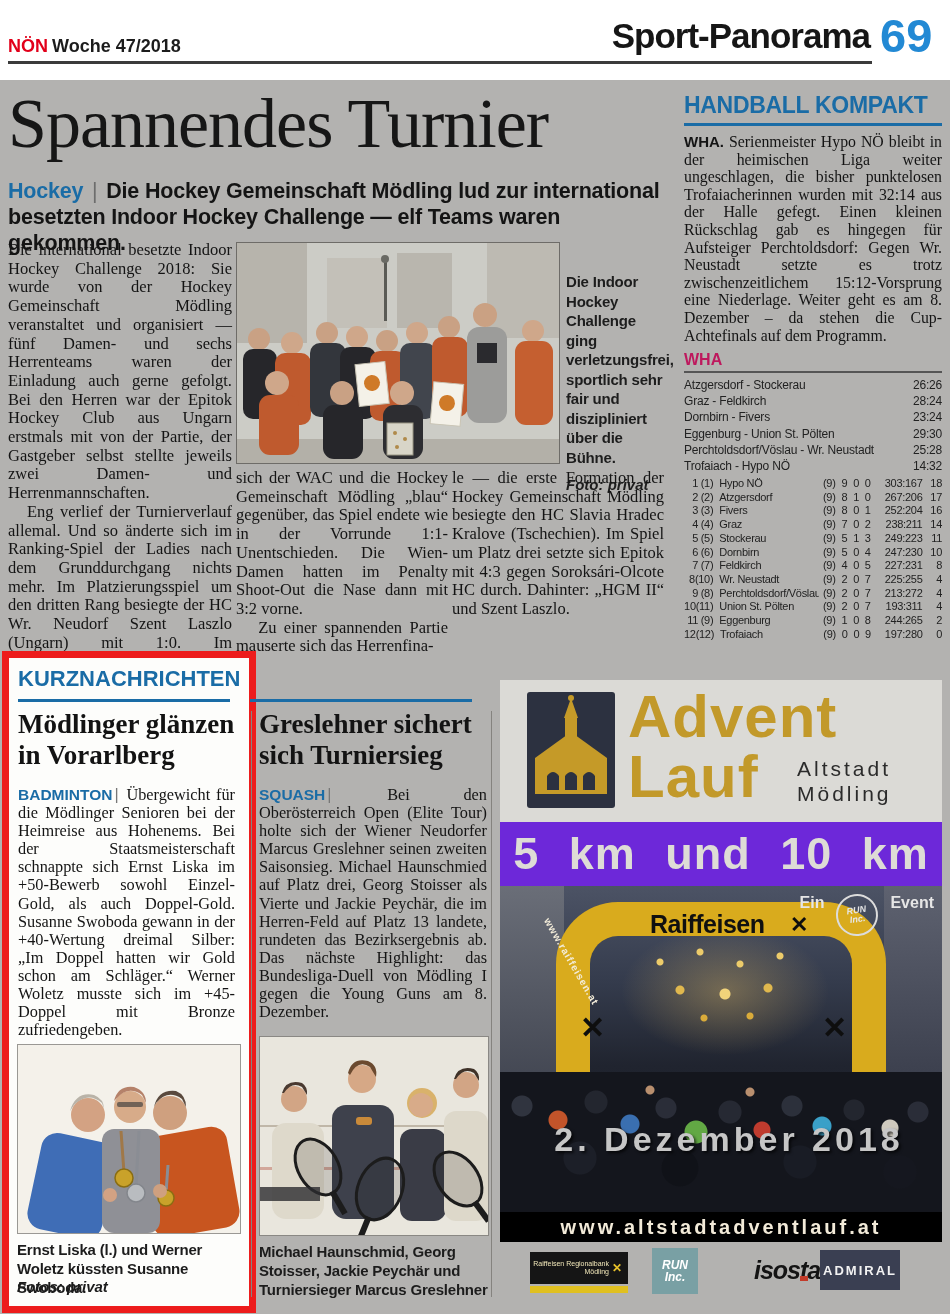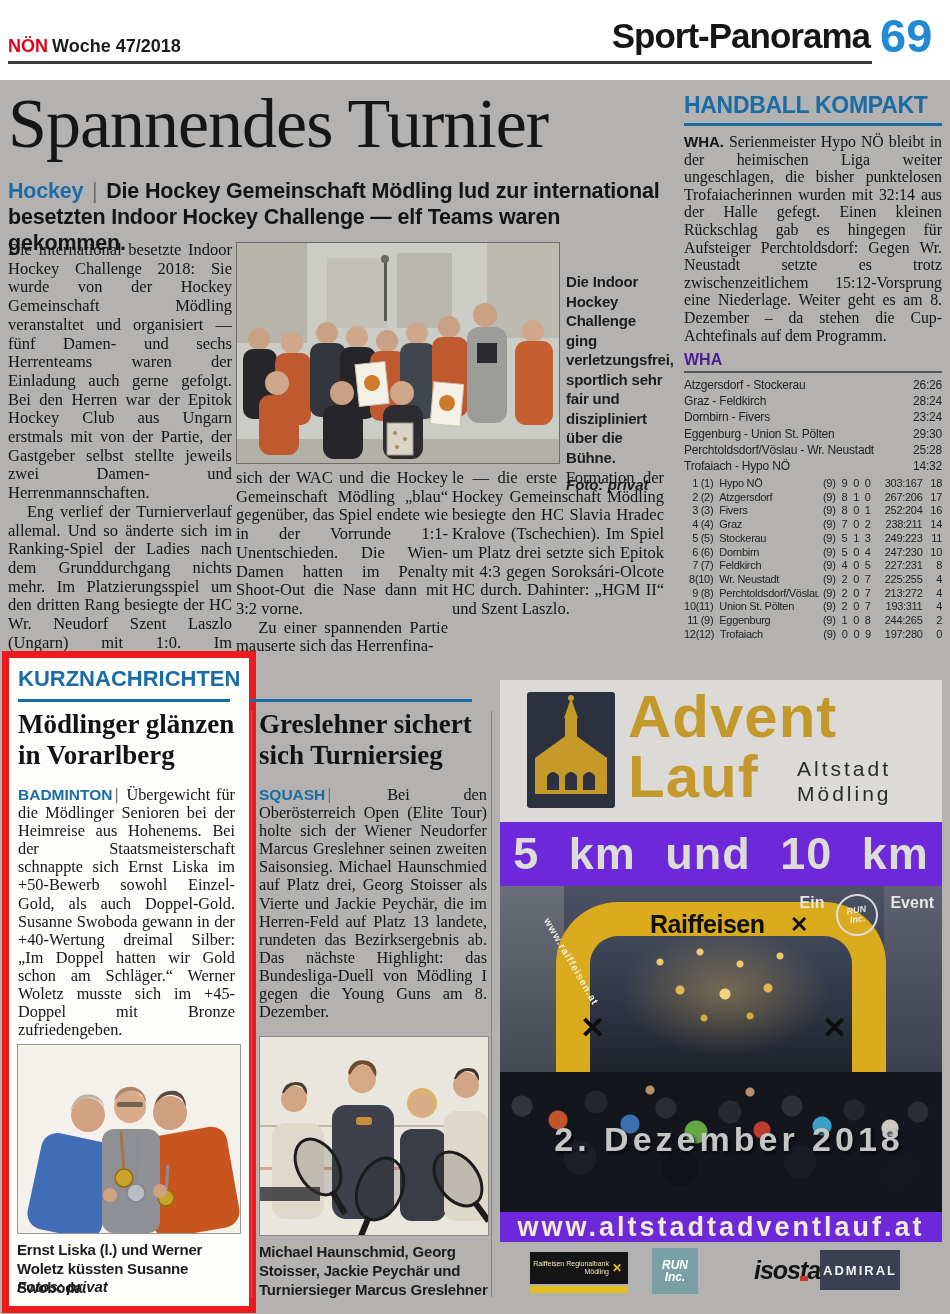--- a/index.html
+++ b/index.html
@@ -30,21 +30,21 @@
   .hockey-photo{left:236px;top:242px;width:322px;height:220px;border:1px solid #6e6c68;background:#ccccc6;}
   .pcaption{left:566px;top:272px;width:102px;font-size:15px;font-weight:600;line-height:19.5px;
             letter-spacing:-0.2px;color:#1d1d1d;}
   .pcredit{left:566px;top:476px;width:102px;font-size:15px;font-weight:600;font-style:italic;color:#1d1d1d;}
   
   .hb-title{left:684px;top:92px;font-size:23px;font-weight:bold;letter-spacing:-0.3px;color:#1a6ca6;}
   .hb-rule{left:684px;top:123px;width:258px;height:3px;background:#1a6ca6;}
   .hb-text{left:684px;top:133px;width:258px;font-family:"Liberation Serif",serif;font-size:15.8px;
            line-height:17.6px;text-align:justify;color:#141414;}
   .hb-text .lead{font-family:"Liberation Sans",sans-serif;font-weight:bold;font-size:15px;}
-  .res-title{left:684px;top:351px;font-size:16px;font-weight:bold;color:#4c1d95;}
+  .res-title{left:684px;top:351px;font-size:16px;font-weight:bold;color:#be185d;}
   .res-rule{left:684px;top:371px;width:258px;height:2px;background:#555;}
   .res-list{left:684px;top:377px;width:258px;}
   .res-row{display:flex;justify-content:space-between;font-size:12px;line-height:16.2px;
            letter-spacing:-0.2px;color:#222;}
   .standings{left:684px;top:477px;width:258px;}
   .st-row{display:flex;font-size:11px;line-height:13.7px;letter-spacing:-0.3px;color:#222;}
   .st-rank{width:30px;text-align:right;}
   .st-team{width:102px;padding-left:6px;white-space:nowrap;overflow:hidden;}
   .st-g{width:17px;text-align:right;}
   .st-n{width:12px;text-align:right;}
@@ -132,22 +132,22 @@
       radial-gradient(circle at 150px 18px,#b98f6e 4px,transparent 5px),
       radial-gradient(circle at 250px 20px,#b98f6e 4px,transparent 5px),
       radial-gradient(circle at 80px 86px,#1c1f28 16px,transparent 17px),
       radial-gradient(circle at 180px 96px,#101218 18px,transparent 19px),
       radial-gradient(circle at 300px 90px,#191c25 16px,transparent 17px),
       radial-gradient(circle at 400px 100px,#15171f 16px,transparent 17px);}
   .ad-date1{position:absolute;left:8px;top:234px;width:442px;text-align:center;font-size:34px;font-weight:bold;
             color:#c6c6c6;letter-spacing:4px;text-shadow:2px 2px 3px rgba(0,0,0,0.7);}
   .ad-date2{position:absolute;left:0;top:276px;width:442px;text-align:center;font-size:32px;font-weight:bold;
             color:#c6c6c6;letter-spacing:4px;text-shadow:2px 2px 3px rgba(0,0,0,0.7);}
-  .ad-url{left:500px;top:1212px;width:442px;height:30px;background:#6d28d9;text-align:center;
-          line-height:30px;font-size:27px;font-weight:bold;letter-spacing:3px;color:#f2ead8;}
+  .ad-url{left:500px;top:1212px;width:442px;height:30px;background:#000000;text-align:center;
+          line-height:30px;font-size:20px;font-weight:bold;letter-spacing:3px;color:#f2ead8;}
   
   .sp-raiff{left:530px;top:1252px;width:98px;height:32px;background:#151515;display:flex;align-items:center;}
   .sp-raiff .txt{flex:1;font-size:7px;line-height:8px;color:#f0e6b8;text-align:right;padding-right:3px;}
   .sp-raiff .x{width:16px;font-size:12px;font-weight:bold;color:#e8c22a;}
   .sp-raiff-bar{left:530px;top:1286px;width:98px;height:7px;background:#e0c020;}
   .sp-run{left:652px;top:1248px;width:46px;height:46px;background:#79a0a4;color:#fff;display:flex;
           align-items:center;justify-content:center;font-size:12px;font-weight:bold;font-style:italic;
           line-height:12px;text-align:center;white-space:pre-line;}
   .sp-iso{left:722px;top:1256px;width:92px;font-size:25px;font-weight:bold;font-style:italic;
           letter-spacing:-1px;color:#141414;margin-left:32px;}

